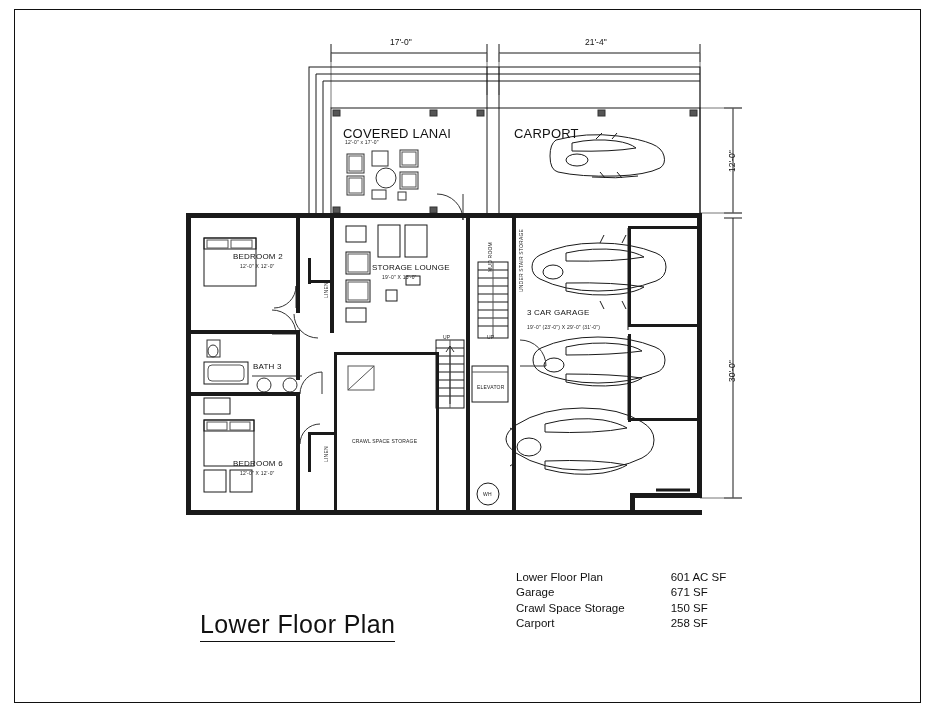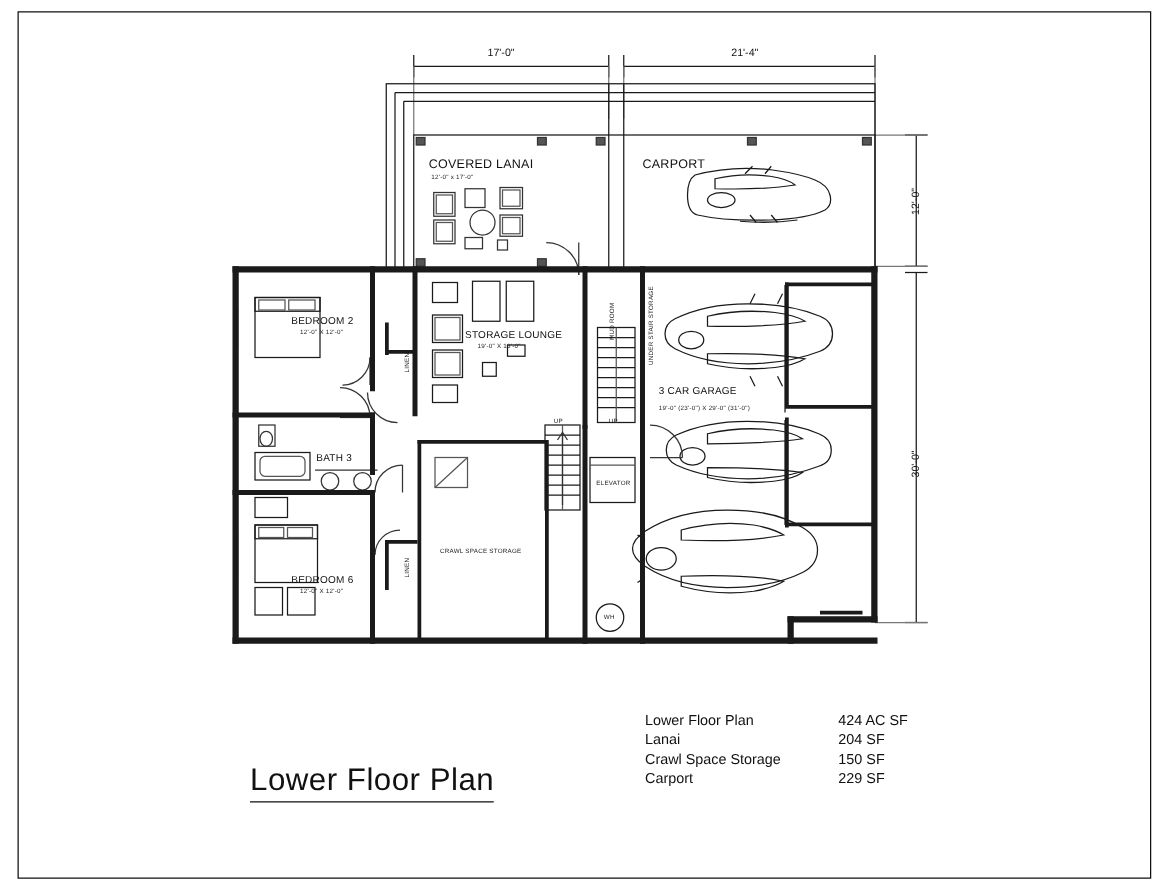--- a/index.html
+++ b/index.html
@@ -31,21 +31,21 @@
     background: #1a1a1a;
   }
   .lbl {
     position: absolute;
     font-size: 8px;
     color: #111;
     letter-spacing: .2px;
     white-space: nowrap;
   }
   .lbl.big {
-    font-size: 10px;
+    font-size: 13px;
   }
   .lbl.dim {
     font-size: 5px;
     color: #222;
   }
   .lbl.rot {
     transform-origin: 0 0;
     transform: rotate(-90deg);
   }
   .dimtext {
@@ -365,31 +365,31 @@
 
   <div class="lbl dim" style="left:483px; top:491px;">WH</div>
 
   <div class="title">Lower Floor Plan</div>
 
   <div class="schedule">
     <table>
       <tbody>
         <tr>
           <td>Lower Floor Plan</td>
-          <td class="val">424 AC SF</td>
+          <td class="val">601 AC SF</td>
         </tr>
         <tr>
-          <td>Lanai</td>
-          <td class="val">204 SF</td>
+          <td>Garage</td>
+          <td class="val">671 SF</td>
         </tr>
         <tr>
           <td>Crawl Space Storage</td>
           <td class="val">150 SF</td>
         </tr>
         <tr>
           <td>Carport</td>
-          <td class="val">229 SF</td>
+          <td class="val">258 SF</td>
         </tr>
       </tbody>
     </table>
   </div>
 
 </div>
 
 </body></html>

